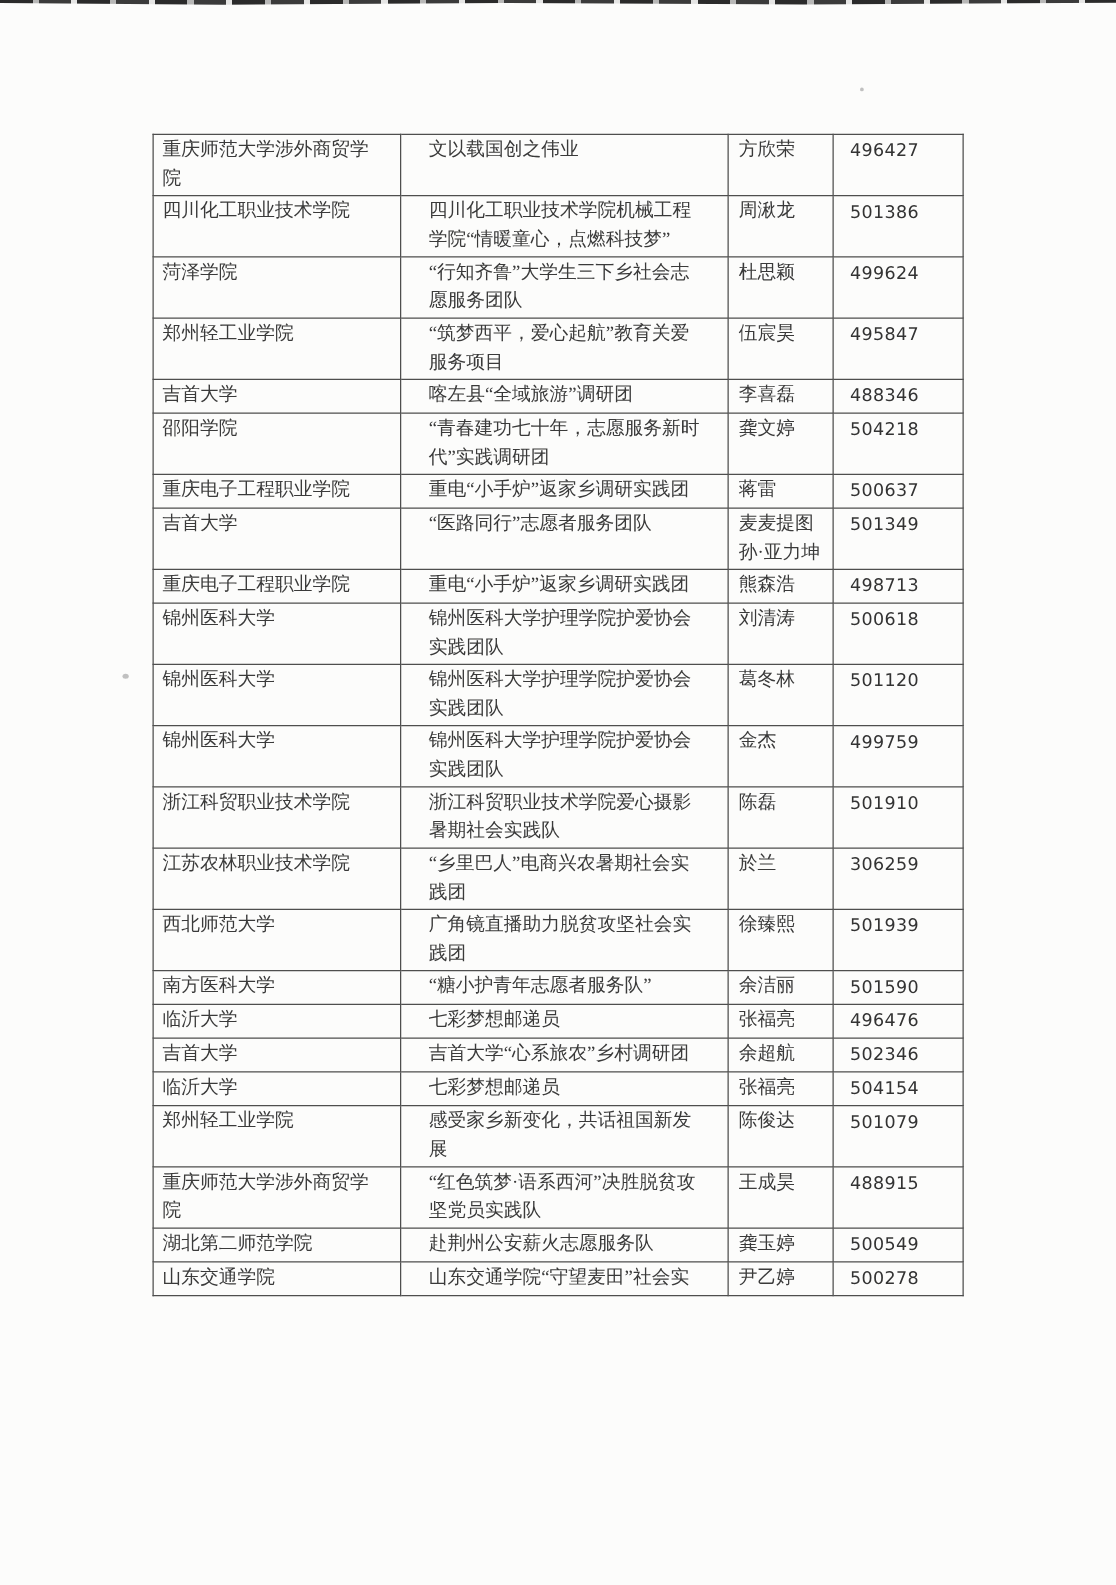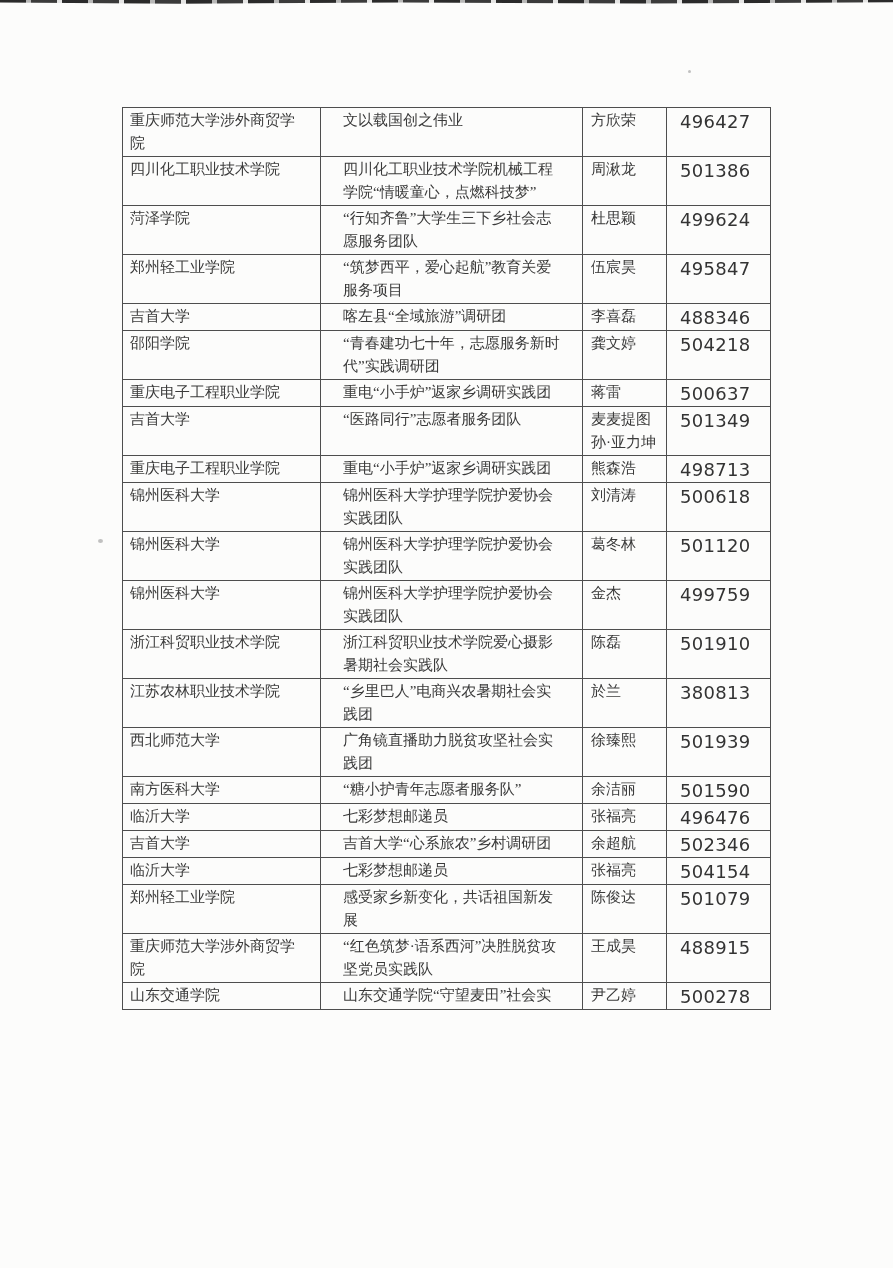--- a/index.html
+++ b/index.html
@@ -54,21 +54,21 @@
     color: #3a3a3a;
     word-break: break-all;
     overflow: hidden;
   }
   .scan-table td.c0 { padding: 1px 20px 1px 7px; }   
   .scan-table td.c1 { padding: 1px 22px 1px 22px; }   
   .scan-table td.c2 { padding: 1px 6px 1px 8px; margin-top: 36px; }    
   .scan-table td.c3 {                                 
     padding: 2px 4px 1px 13px;
     font-family: "DejaVu Sans", sans-serif;
-    font-size: 18px;
+    font-size: 14px;
     letter-spacing: 0.3px;
     color: #333333;
   }
 </style>
 </head>
 <body>
 
 <div class="page">
 
   <div class="scan-edge"></div>
@@ -173,21 +173,21 @@
       <td class="c0">浙江科贸职业技术学院</td>
       <td class="c1">浙江科贸职业技术学院爱心摄影暑期社会实践队</td>
       <td class="c2">陈磊</td>
       <td class="c3">501910</td>
     </tr>
 
     <tr>
       <td class="c0">江苏农林职业技术学院</td>
       <td class="c1">“乡里巴人”电商兴农暑期社会实践团</td>
       <td class="c2">於兰</td>
-      <td class="c3">380813</td>
+      <td class="c3">306259</td>
     </tr>
 
     <tr>
       <td class="c0">西北师范大学</td>
       <td class="c1">广角镜直播助力脱贫攻坚社会实践团</td>
       <td class="c2">徐臻熙</td>
       <td class="c3">501939</td>
     </tr>
 
     <tr>
@@ -226,20 +226,26 @@
       <td class="c3">501079</td>
     </tr>
 
     <tr>
       <td class="c0">重庆师范大学涉外商贸学院</td>
       <td class="c1">“红色筑梦·语系西河”决胜脱贫攻坚党员实践队</td>
       <td class="c2">王成昊</td>
       <td class="c3">488915</td>
     </tr>
 
+    <tr>
+      <td class="c0">湖北第二师范学院</td>
+      <td class="c1">赴荆州公安薪火志愿服务队</td>
+      <td class="c2">龚玉婷</td>
+      <td class="c3">500549</td>
+    </tr>
 
     <tr>
       <td class="c0">山东交通学院</td>
       <td class="c1">山东交通学院“守望麦田”社会实</td>
       <td class="c2">尹乙婷</td>
       <td class="c3">500278</td>
     </tr>
   </tbody>
   </table>
 

